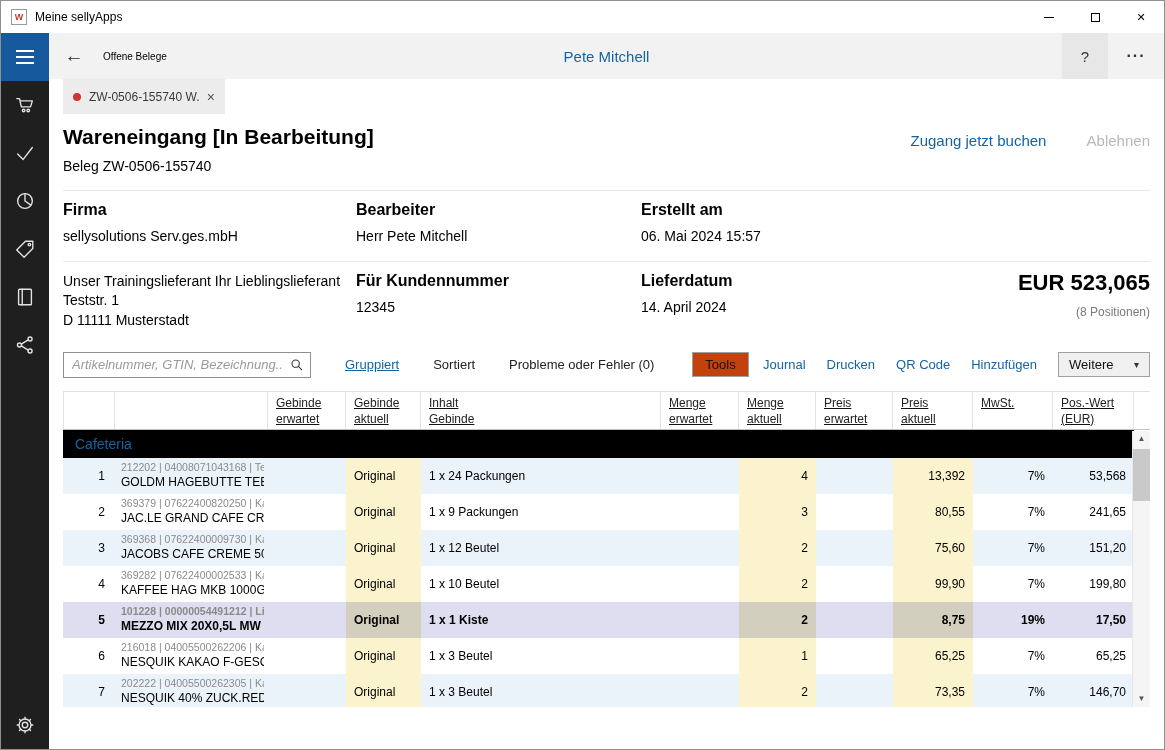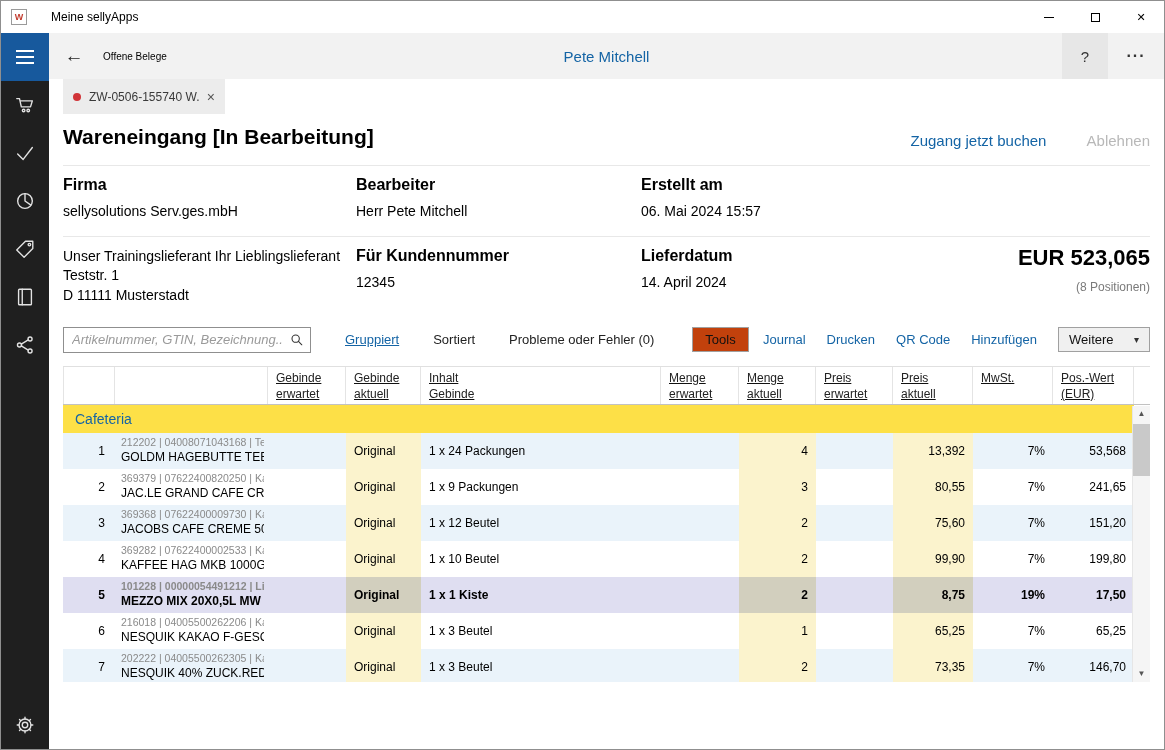--- a/index.html
+++ b/index.html
@@ -12,21 +12,21 @@
     --hamburger:#17599d;
   }
   *{margin:0;padding:0;box-sizing:border-box;}
   html,body{width:1165px;height:750px;overflow:hidden;background:#fff;}
   body{font-family:"Liberation Sans","DejaVu Sans",sans-serif;color:#111;}
   .window{width:1165px;height:750px;border:1px solid #8f8f8f;display:flex;flex-direction:column;background:#fff;}
 
   
   .titlebar{height:32px;flex:0 0 32px;display:flex;align-items:center;background:#fff;padding-left:10px;}
   .app-icon{width:16px;height:16px;border:1px solid #9a9a9a;background:#fff;display:flex;align-items:center;justify-content:center;font-size:9px;font-weight:bold;color:#c23b2e;}
-  .tb-title{font-size:12px;margin-left:24px;color:#000;}
+  .tb-title{font-size:12px;margin-left:8px;color:#000;}
   .win-controls{margin-left:auto;display:flex;height:32px;}
   .win-btn{width:46px;height:32px;display:flex;align-items:center;justify-content:center;font-size:11px;color:#000;cursor:default;}
   .glyph-min{width:10px;height:1px;background:#000;display:inline-block;}
   .glyph-max{width:9px;height:9px;border:1px solid #000;display:inline-block;}
 
   
   .app-body{flex:1;display:flex;min-height:0;}
   .sidebar{width:48px;flex:0 0 48px;background:#1f1f1f;display:flex;flex-direction:column;align-items:stretch;}
   .side-btn{height:48px;display:flex;align-items:center;justify-content:center;}
   .side-btn.hamburger{background:var(--hamburger);}
@@ -86,21 +86,21 @@
   .tb-right .tb-link{margin-left:0;}
   .weitere-btn{display:flex;align-items:center;justify-content:space-between;gap:16px;width:92px;padding:4px 10px;background:#f0f0f0;border:1px solid #a0a0a0;font-size:13px;font-family:inherit;color:#111;}
   .chev{font-size:10px;color:#333;}
 
   
   .ptable{margin-top:12px;position:relative;height:316px;overflow:hidden;border-top:1px solid #e0e0e0;}
   .thead{display:flex;height:38px;border-bottom:1px solid #c2c2c2;text-decoration:underline;}
   .hcell{padding:3px 8px;font-size:12px;color:#222;white-space:pre-line;border-right:1px solid #e4e4e4;line-height:1.35;}
   .hcell:first-child{border-left:1px solid #e4e4e4;}
   .tbody{position:relative;height:277px;overflow:hidden;}
-  .group-row{height:28px;display:flex;align-items:center;color:var(--accent);font-size:14px;padding-left:12px;background:#fde047;width:1071px;}
+  .group-row{height:28px;display:flex;align-items:center;color:var(--accent);font-size:14px;padding-left:12px;background:#000000;width:1071px;}
   .trow{display:flex;height:36px;width:1071px;background:#fff;}
   .trow.alt{background:var(--row-alt);}
   .trow.selected{background:var(--sel-row);}
   .trow.selected .cell,.trow.selected .desc-name{font-weight:bold;}
   .cell{display:flex;align-items:center;padding:0 8px;font-size:12px;color:#000;overflow:hidden;white-space:nowrap;}
   .cell.num-r{justify-content:flex-end;}
   .cell-yellow{background:var(--cell-yellow);}
   .trow.selected .cell-yellow{background:var(--sel-cell);}
   .cell-num{justify-content:flex-end;padding-right:10px;}
   .cell-desc{flex-direction:column;align-items:flex-start;justify-content:center;padding:0 4px 0 6px;}
@@ -230,20 +230,21 @@
       </div>
 
       <div class="doc">
         <div class="doc-head">
           <h1>Wareneingang [In Bearbeitung]</h1>
           <div class="doc-actions">
             <span class="action-book">Zugang jetzt buchen</span>
             <span class="action-reject">Ablehnen</span>
           </div>
         </div>
+        <div class="doc-subtitle">Beleg ZW-0506-155740</div>
 
         <div class="info-row row1">
           <div class="field">
             <div class="field-label">Firma</div>
             <div class="field-value">sellysolutions Serv.ges.mbH</div>
           </div>
           <div class="field">
             <div class="field-label">Bearbeiter</div>
             <div class="field-value">Herr Pete Mitchell</div>
           </div>

